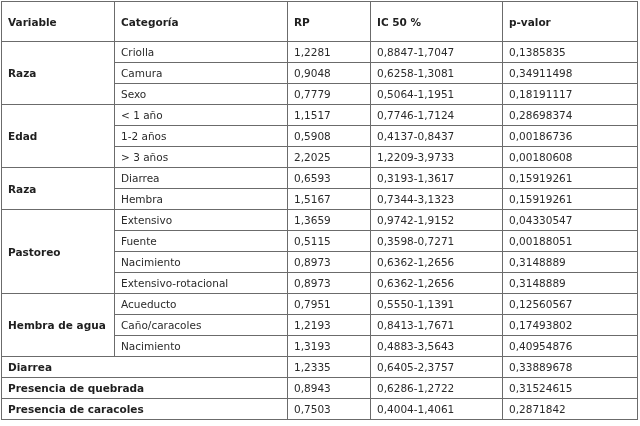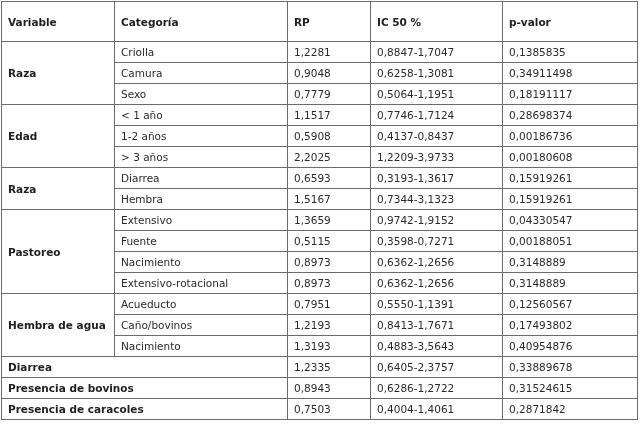--- a/index.html
+++ b/index.html
@@ -133,40 +133,40 @@
     </tr>
 
     <tr>
       <td class="var" rowspan="3">Hembra de agua</td>
       <td>Acueducto</td>
       <td>0,7951</td>
       <td>0,5550-1,1391</td>
       <td>0,12560567</td>
     </tr>
     <tr>
-      <td>Caño/bovinos</td>
+      <td>Caño/caracoles</td>
       <td>1,2193</td>
       <td>0,8413-1,7671</td>
       <td>0,17493802</td>
     </tr>
     <tr>
       <td>Nacimiento</td>
       <td>1,3193</td>
       <td>0,4883-3,5643</td>
       <td>0,40954876</td>
     </tr>
 
     <tr>
       <td class="var" colspan="2">Diarrea</td>
       <td>1,2335</td>
       <td>0,6405-2,3757</td>
       <td>0,33889678</td>
     </tr>
     <tr>
-      <td class="var" colspan="2">Presencia de bovinos</td>
+      <td class="var" colspan="2">Presencia de quebrada</td>
       <td>0,8943</td>
       <td>0,6286-1,2722</td>
       <td>0,31524615</td>
     </tr>
     <tr>
       <td class="var" colspan="2">Presencia de caracoles</td>
       <td>0,7503</td>
       <td>0,4004-1,4061</td>
       <td>0,2871842</td>
     </tr>

